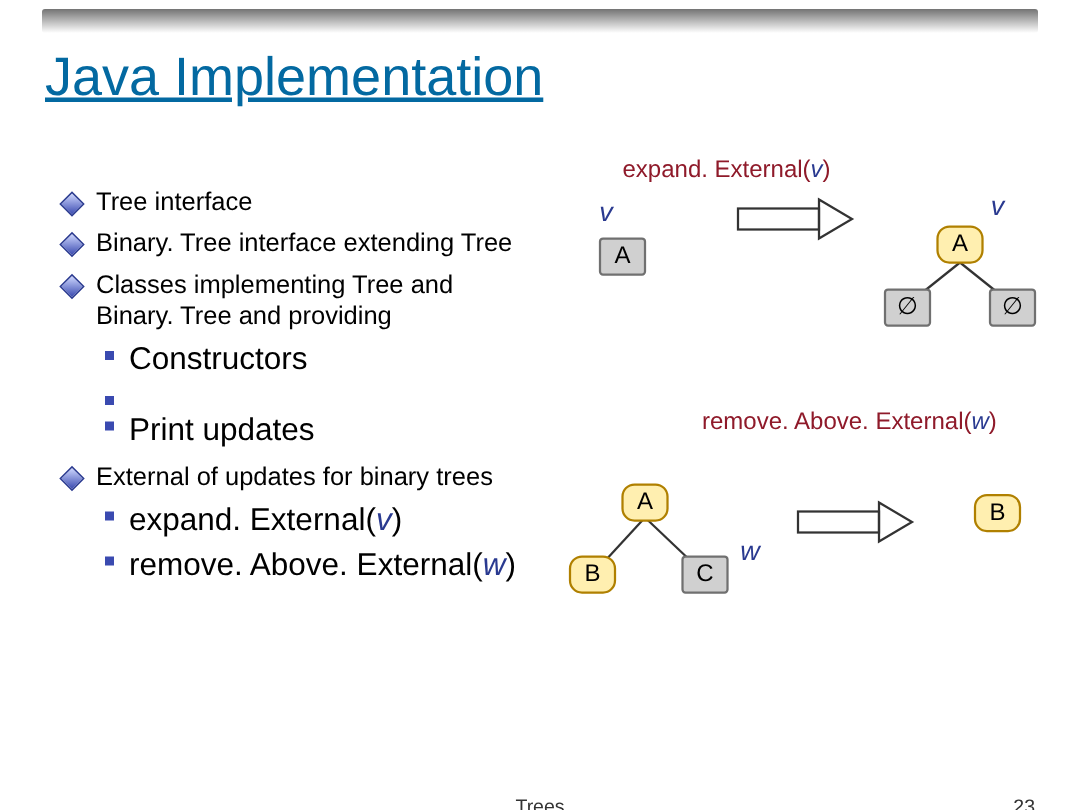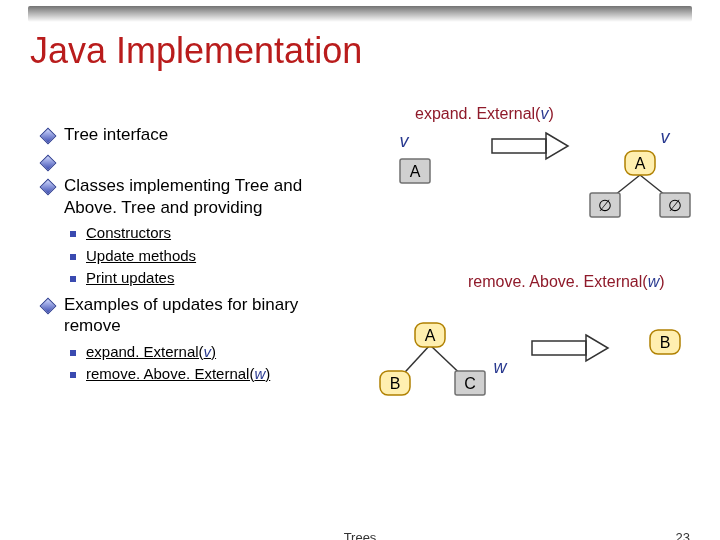--- a/index.html
+++ b/index.html
@@ -21,21 +21,22 @@
     height: 16px;
     background: linear-gradient(to bottom, rgba(0,0,0,0.55), rgba(0,0,0,0));
     border-radius: 2px;
   }
   .title {
     position: absolute;
     left: 30px;
     top: 30px;
     font-family: Verdana, sans-serif;
     font-size: 36px;
-    color: #b91c1c;
+    color: #0369a1;
+    text-decoration: underline;
   }
   .content-left {
     position: absolute;
     left: 42px;
     top: 124px;
     width: 310px;
     font-size: 17px;
     line-height: 1.25;
   }
   .bul-row {
@@ -48,22 +49,21 @@
     height: 10px;
     margin-top: 6px;
     margin-right: 10px;
     flex: 0 0 auto;
     transform: rotate(45deg);
     background: linear-gradient(135deg, #cfd8ff 0%, #3a4ab0 100%);
     border: 1px solid #2a3a90;
   }
   .sub-list {
     padding-left: 28px;
-    font-size: 15px;
-    text-decoration: underline;
+    font-size: 21px;
   }
   .sub-row {
     display: flex;
     align-items: flex-start;
     margin-bottom: 4px;
   }
   .sq {
     width: 6px;
     height: 6px;
     margin-top: 7px;
@@ -109,42 +109,42 @@
 
 <div class="title">Java Implementation</div>
 
 <div class="content-left">
   <div class="bul-row">
     <span class="diamond"></span>
     <span>Tree interface</span>
   </div>
   <div class="bul-row">
     <span class="diamond"></span>
+    <span>Binary. Tree interface extending Tree</span>
   </div>
   <div class="bul-row">
     <span class="diamond"></span>
-    <span>Classes implementing Tree and Above. Tree and providing</span>
+    <span>Classes implementing Tree and Binary. Tree and providing</span>
   </div>
   <div class="sub-list">
     <div class="sub-row">
       <span class="sq"></span>
       <span>Constructors</span>
     </div>
     <div class="sub-row">
       <span class="sq"></span>
-      <span>Update methods</span>
     </div>
     <div class="sub-row">
       <span class="sq"></span>
       <span>Print updates</span>
     </div>
   </div>
   <div class="bul-row" style="margin-top:6px">
     <span class="diamond"></span>
-    <span>Examples of updates for binary remove</span>
+    <span>External of updates for binary trees</span>
   </div>
   <div class="sub-list">
     <div class="sub-row">
       <span class="sq"></span>
       <span>
         <span>expand. External(</span><span class="var-v">v</span><span>)</span>
       </span>
     </div>
     <div class="sub-row">
       <span class="sq"></span>

